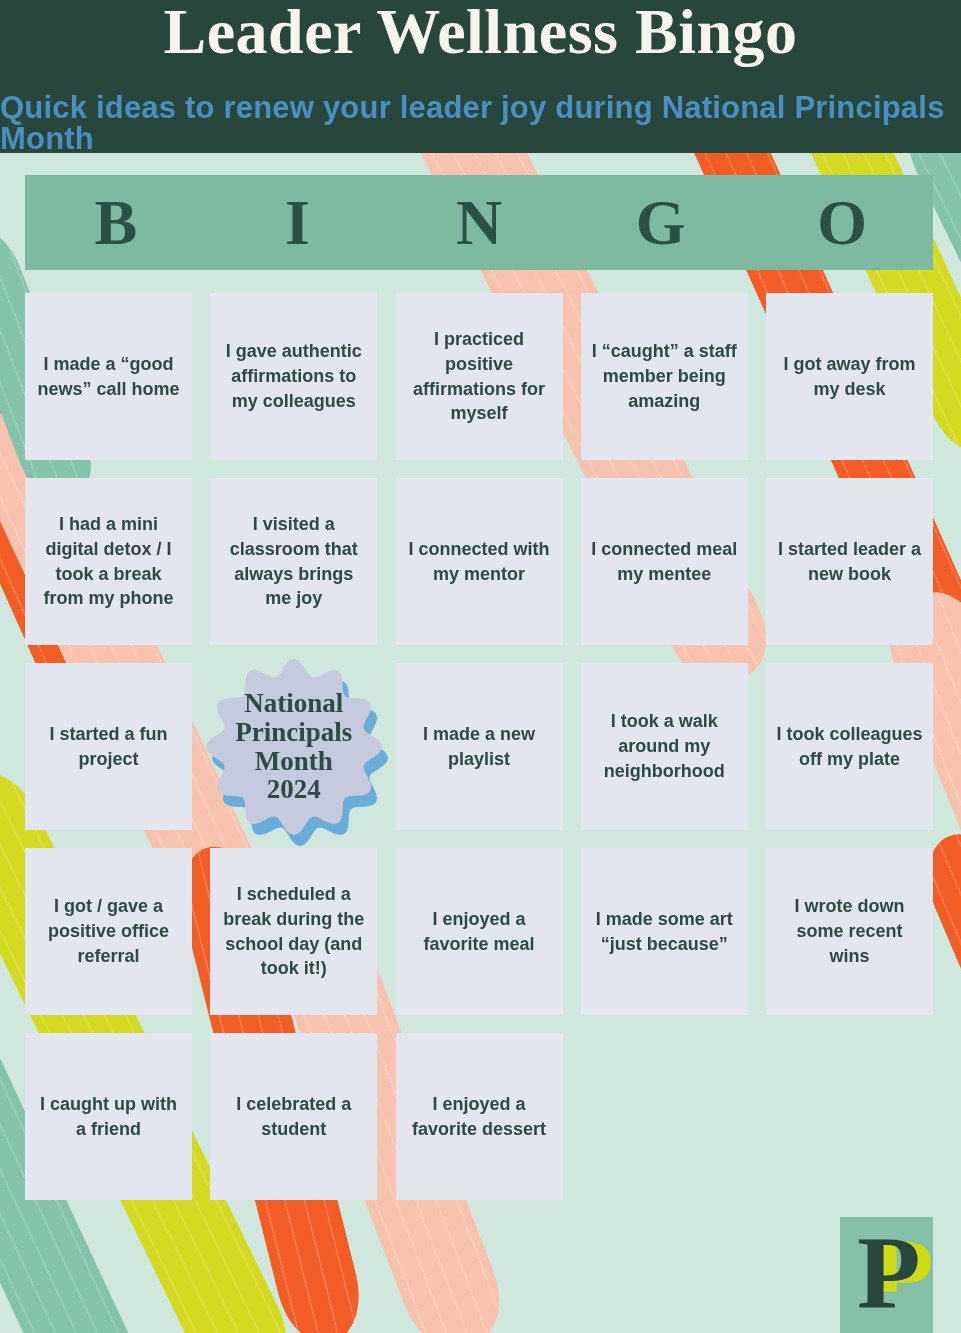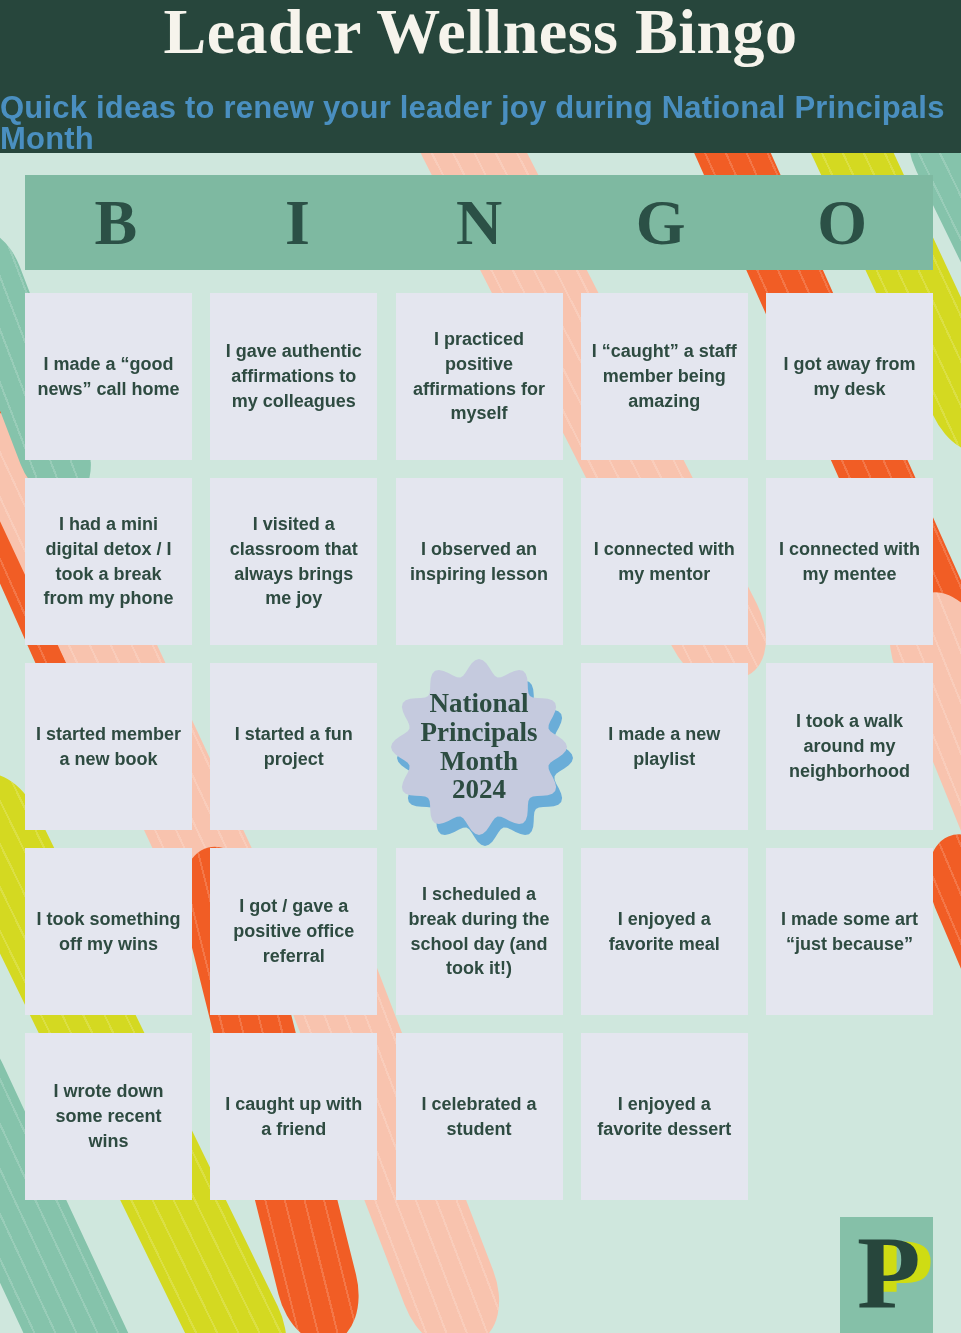--- a/index.html
+++ b/index.html
@@ -102,40 +102,39 @@
   </div>
 
   <div class="grid">
     <div class="cell">I made a “good news” call home</div>
     <div class="cell">I gave authentic affirmations to my colleagues</div>
     <div class="cell">I practiced positive affirmations for myself</div>
     <div class="cell">I “caught” a staff member being amazing</div>
     <div class="cell">I got away from my desk</div>
     <div class="cell">I had a mini digital detox / I took a break from my phone</div>
     <div class="cell">I visited a classroom that always brings me joy</div>
-    <div class="cell">I observed an inspiring lesson</div>
     <div class="cell">I connected with my mentor</div>
-    <div class="cell">I connected with my mentee</div>
-    <div class="cell">I started member a new book</div>
+    <div class="cell">I connected meal my mentee</div>
+    <div class="cell">I started leader a new book</div>
     <div class="cell">I started a fun project</div>
 
     <div class="badge-cell">
       <svg class="badge-svg" viewBox="0 0 210 210">
         <path class="seal-shadow" transform="translate(6,11)" d="M193.0 105.0 L 191.8 108.8 L 188.7 112.3 L 184.3 115.4 L 179.8 118.2 L 176.3 120.8 L 174.5 123.6 L 174.7 127.0 L 176.4 131.0 L 178.9 135.6 L 181.1 140.5 L 182.1 145.1 L 181.2 149.0 L 178.3 151.7 L 173.8 153.2 L 168.5 153.7 L 163.2 153.9 L 158.9 154.4 L 155.9 155.9 L 154.4 158.9 L 153.9 163.2 L 153.7 168.5 L 153.2 173.8 L 151.7 178.3 L 149.0 181.2 L 145.1 182.1 L 140.5 181.1 L 135.6 178.9 L 131.0 176.4 L 127.0 174.7 L 123.6 174.5 L 120.8 176.3 L 118.2 179.8 L 115.4 184.3 L 112.3 188.7 L 108.8 191.8 L 105.0 193.0 L 101.2 191.8 L 97.7 188.7 L 94.6 184.3 L 91.8 179.8 L 89.2 176.3 L 86.4 174.5 L 83.0 174.7 L 79.0 176.4 L 74.4 178.9 L 69.5 181.1 L 64.9 182.1 L 61.0 181.2 L 58.3 178.3 L 56.8 173.8 L 56.3 168.5 L 56.1 163.2 L 55.6 158.9 L 54.1 155.9 L 51.1 154.4 L 46.8 153.9 L 41.5 153.7 L 36.2 153.2 L 31.7 151.7 L 28.8 149.0 L 27.9 145.1 L 28.9 140.5 L 31.1 135.6 L 33.6 131.0 L 35.3 127.0 L 35.5 123.6 L 33.7 120.8 L 30.2 118.2 L 25.7 115.4 L 21.3 112.3 L 18.2 108.8 L 17.0 105.0 L 18.2 101.2 L 21.3 97.7 L 25.7 94.6 L 30.2 91.8 L 33.7 89.2 L 35.5 86.4 L 35.3 83.0 L 33.6 79.0 L 31.1 74.4 L 28.9 69.5 L 27.9 64.9 L 28.8 61.0 L 31.7 58.3 L 36.2 56.8 L 41.5 56.3 L 46.8 56.1 L 51.1 55.6 L 54.1 54.1 L 55.6 51.1 L 56.1 46.8 L 56.3 41.5 L 56.8 36.2 L 58.3 31.7 L 61.0 28.8 L 64.9 27.9 L 69.5 28.9 L 74.4 31.1 L 79.0 33.6 L 83.0 35.3 L 86.4 35.5 L 89.2 33.7 L 91.8 30.2 L 94.6 25.7 L 97.7 21.3 L 101.2 18.2 L 105.0 17.0 L 108.8 18.2 L 112.3 21.3 L 115.4 25.7 L 118.2 30.2 L 120.8 33.7 L 123.6 35.5 L 127.0 35.3 L 131.0 33.6 L 135.6 31.1 L 140.5 28.9 L 145.1 27.9 L 149.0 28.8 L 151.7 31.7 L 153.2 36.2 L 153.7 41.5 L 153.9 46.8 L 154.4 51.1 L 155.9 54.1 L 158.9 55.6 L 163.2 56.1 L 168.5 56.3 L 173.8 56.8 L 178.3 58.3 L 181.2 61.0 L 182.1 64.9 L 181.1 69.5 L 178.9 74.4 L 176.4 79.0 L 174.7 83.0 L 174.5 86.4 L 176.3 89.2 L 179.8 91.8 L 184.3 94.6 L 188.7 97.7 L 191.8 101.2 L 193.0 105.0 Z"></path>
         <path class="seal-body" d="M193.0 105.0 L 191.8 108.8 L 188.7 112.3 L 184.3 115.4 L 179.8 118.2 L 176.3 120.8 L 174.5 123.6 L 174.7 127.0 L 176.4 131.0 L 178.9 135.6 L 181.1 140.5 L 182.1 145.1 L 181.2 149.0 L 178.3 151.7 L 173.8 153.2 L 168.5 153.7 L 163.2 153.9 L 158.9 154.4 L 155.9 155.9 L 154.4 158.9 L 153.9 163.2 L 153.7 168.5 L 153.2 173.8 L 151.7 178.3 L 149.0 181.2 L 145.1 182.1 L 140.5 181.1 L 135.6 178.9 L 131.0 176.4 L 127.0 174.7 L 123.6 174.5 L 120.8 176.3 L 118.2 179.8 L 115.4 184.3 L 112.3 188.7 L 108.8 191.8 L 105.0 193.0 L 101.2 191.8 L 97.7 188.7 L 94.6 184.3 L 91.8 179.8 L 89.2 176.3 L 86.4 174.5 L 83.0 174.7 L 79.0 176.4 L 74.4 178.9 L 69.5 181.1 L 64.9 182.1 L 61.0 181.2 L 58.3 178.3 L 56.8 173.8 L 56.3 168.5 L 56.1 163.2 L 55.6 158.9 L 54.1 155.9 L 51.1 154.4 L 46.8 153.9 L 41.5 153.7 L 36.2 153.2 L 31.7 151.7 L 28.8 149.0 L 27.9 145.1 L 28.9 140.5 L 31.1 135.6 L 33.6 131.0 L 35.3 127.0 L 35.5 123.6 L 33.7 120.8 L 30.2 118.2 L 25.7 115.4 L 21.3 112.3 L 18.2 108.8 L 17.0 105.0 L 18.2 101.2 L 21.3 97.7 L 25.7 94.6 L 30.2 91.8 L 33.7 89.2 L 35.5 86.4 L 35.3 83.0 L 33.6 79.0 L 31.1 74.4 L 28.9 69.5 L 27.9 64.9 L 28.8 61.0 L 31.7 58.3 L 36.2 56.8 L 41.5 56.3 L 46.8 56.1 L 51.1 55.6 L 54.1 54.1 L 55.6 51.1 L 56.1 46.8 L 56.3 41.5 L 56.8 36.2 L 58.3 31.7 L 61.0 28.8 L 64.9 27.9 L 69.5 28.9 L 74.4 31.1 L 79.0 33.6 L 83.0 35.3 L 86.4 35.5 L 89.2 33.7 L 91.8 30.2 L 94.6 25.7 L 97.7 21.3 L 101.2 18.2 L 105.0 17.0 L 108.8 18.2 L 112.3 21.3 L 115.4 25.7 L 118.2 30.2 L 120.8 33.7 L 123.6 35.5 L 127.0 35.3 L 131.0 33.6 L 135.6 31.1 L 140.5 28.9 L 145.1 27.9 L 149.0 28.8 L 151.7 31.7 L 153.2 36.2 L 153.7 41.5 L 153.9 46.8 L 154.4 51.1 L 155.9 54.1 L 158.9 55.6 L 163.2 56.1 L 168.5 56.3 L 173.8 56.8 L 178.3 58.3 L 181.2 61.0 L 182.1 64.9 L 181.1 69.5 L 178.9 74.4 L 176.4 79.0 L 174.7 83.0 L 174.5 86.4 L 176.3 89.2 L 179.8 91.8 L 184.3 94.6 L 188.7 97.7 L 191.8 101.2 L 193.0 105.0 Z"></path>
       </svg>
       <div class="badge-text">National
 Principals
 Month
 2024</div>
     </div>
 
     <div class="cell">I made a new playlist</div>
     <div class="cell">I took a walk around my neighborhood</div>
-    <div class="cell">I took something off my wins</div>
+    <div class="cell">I took colleagues off my plate</div>
     <div class="cell">I got / gave a positive office referral</div>
     <div class="cell">I scheduled a break during the school day (and took it!)</div>
     <div class="cell">I enjoyed a favorite meal</div>
     <div class="cell">I made some art “just because”</div>
     <div class="cell">I wrote down some recent wins</div>
     <div class="cell">I caught up with a friend</div>
     <div class="cell">I celebrated a student</div>
     <div class="cell">I enjoyed a favorite dessert</div>
   </div>
 

